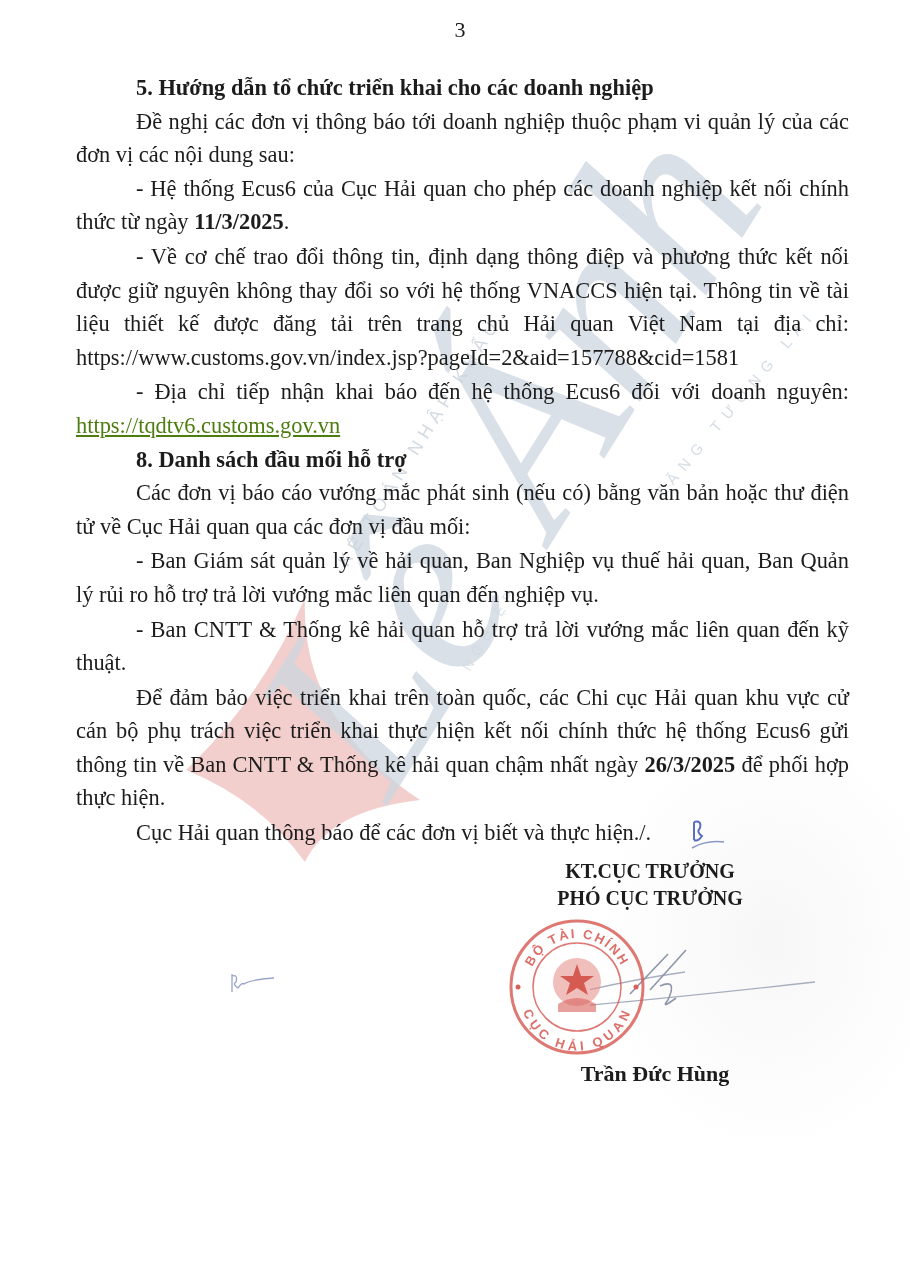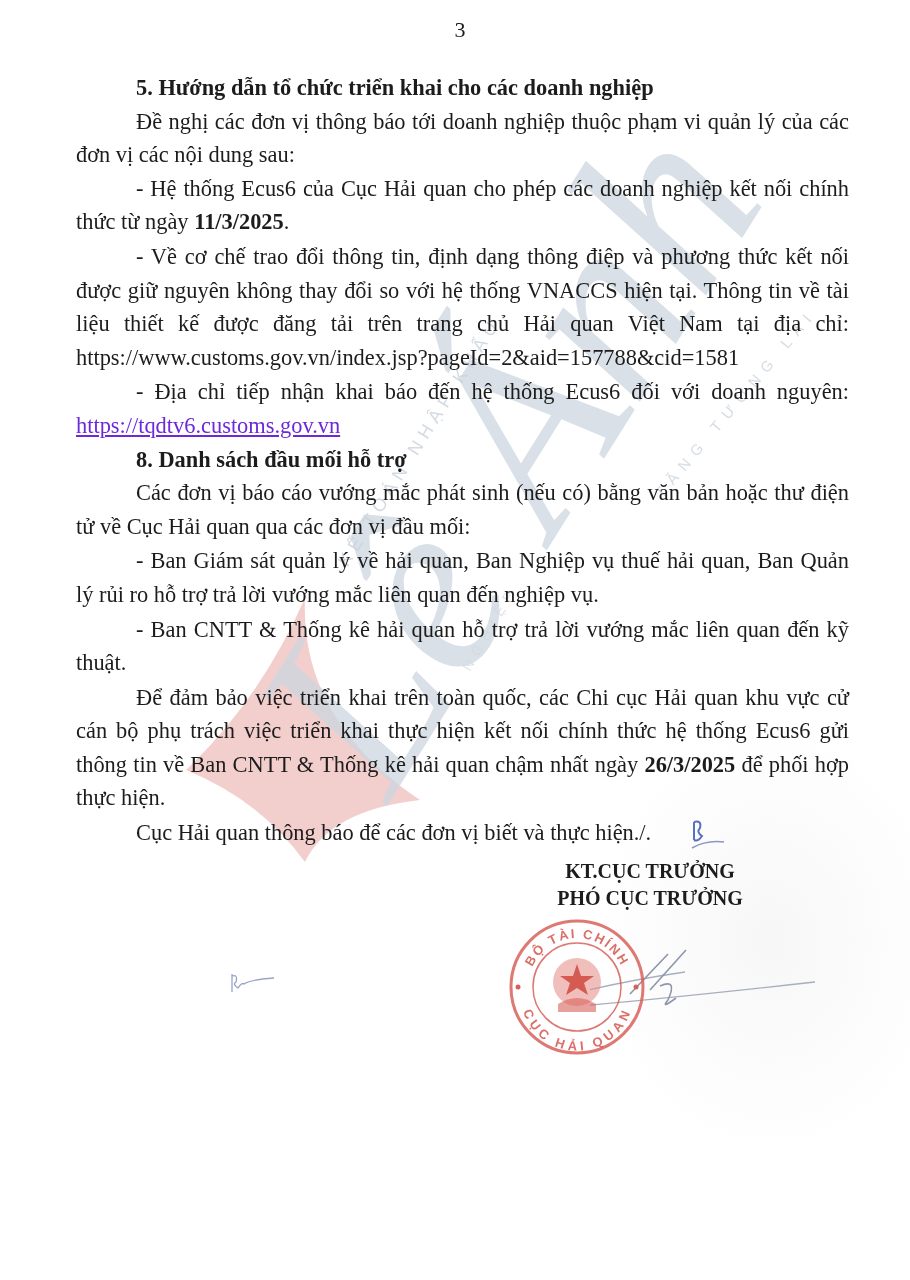--- a/index.html
+++ b/index.html
@@ -21,21 +21,21 @@
     position: absolute; left: 0; width: 920px; top: 17px; text-align: center;
     font-size: 22px;
   }
   .body-text {
     position: absolute; left: 76px; top: 71px; width: 773px;
     font-size: 22.4px; line-height: 33.6px;
   }
   .body-text p { margin: 0; text-align: justify; text-indent: 60px; }
   .body-text p.heading { font-weight: bold; text-indent: 60px; }
   .body-text .bold { font-weight: bold; }
-  .body-text .link { color: #6d28d9; text-decoration: underline; }
+  .body-text .link { color: #4d7c0f; text-decoration: underline; }
   .body-text p.sp { margin-top: 1px; }
   .recipients {
     position: absolute; left: 84px; top: 860px;
     font-size: 15.5px; line-height: 19px;
   }
   .recipients .rtitle { font-weight: bold; font-style: italic; font-size: 18px; line-height: 22px; }
   .recipients .rtitle span.colon { font-weight: normal; }
   .sign-block {
     position: absolute; left: 520px; top: 858px; width: 260px; text-align: center;
     font-weight: bold; font-size: 20px; line-height: 27px;
@@ -125,13 +125,14 @@
     <text font-family="Liberation Sans, sans-serif" font-size="13" font-weight="bold" fill="#d8605a" letter-spacing="2" opacity="0.9">
       <textPath href="#arcBot" startOffset="50%" text-anchor="middle" dominant-baseline="hanging">CỤC HẢI QUAN</textPath>
     </text>
     <circle cx="71" cy="66" r="24" fill="#e48a84" opacity="0.55"></circle>
     <polygon points="71,48 75,60 88,60 78,67 82,79 71,72 60,79 64,67 54,60 67,60" fill="#d0483f" opacity="0.85"></polygon>
     <path d="M52 88 Q71 76 90 88 L90 96 L52 96 Z" fill="#d8605a" opacity="0.6"></path>
     <circle cx="12" cy="71" r="2.5" fill="#d8605a"></circle>
     <circle cx="130" cy="71" r="2.5" fill="#d8605a"></circle>
   </svg>
 
+  <div class="signer">Trần Đức Hùng</div>
 </div>
 
 </body></html>

